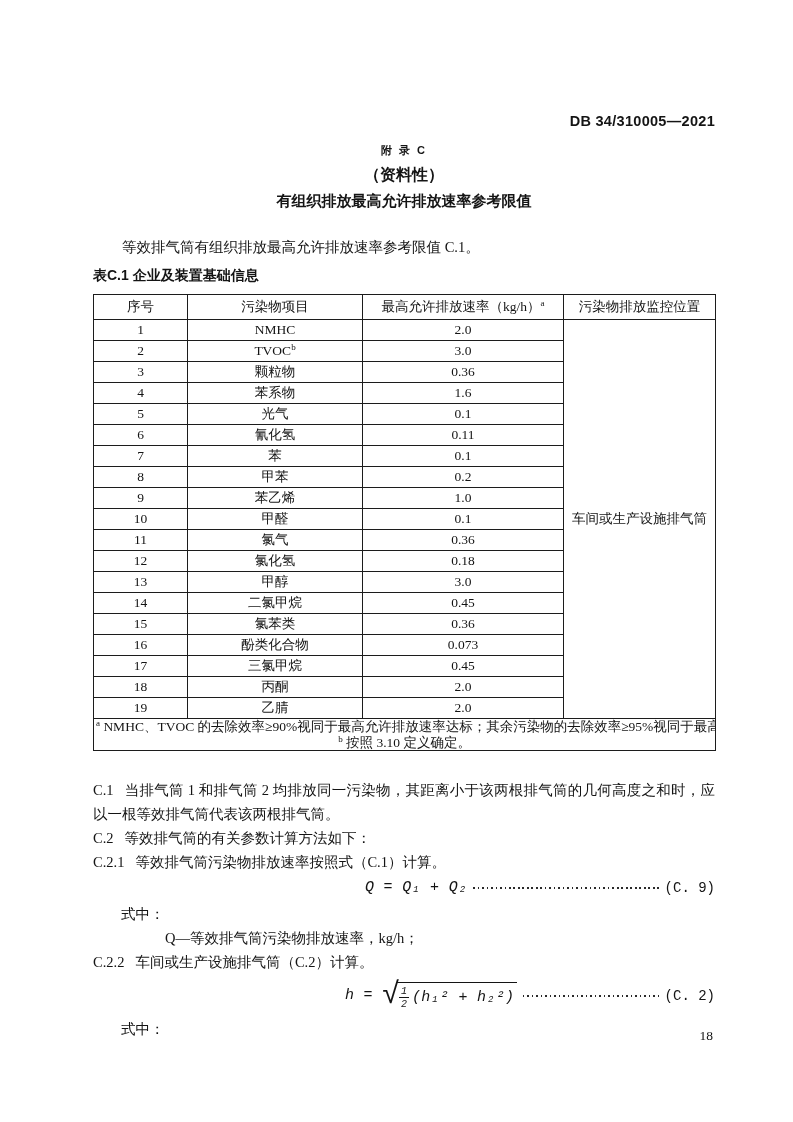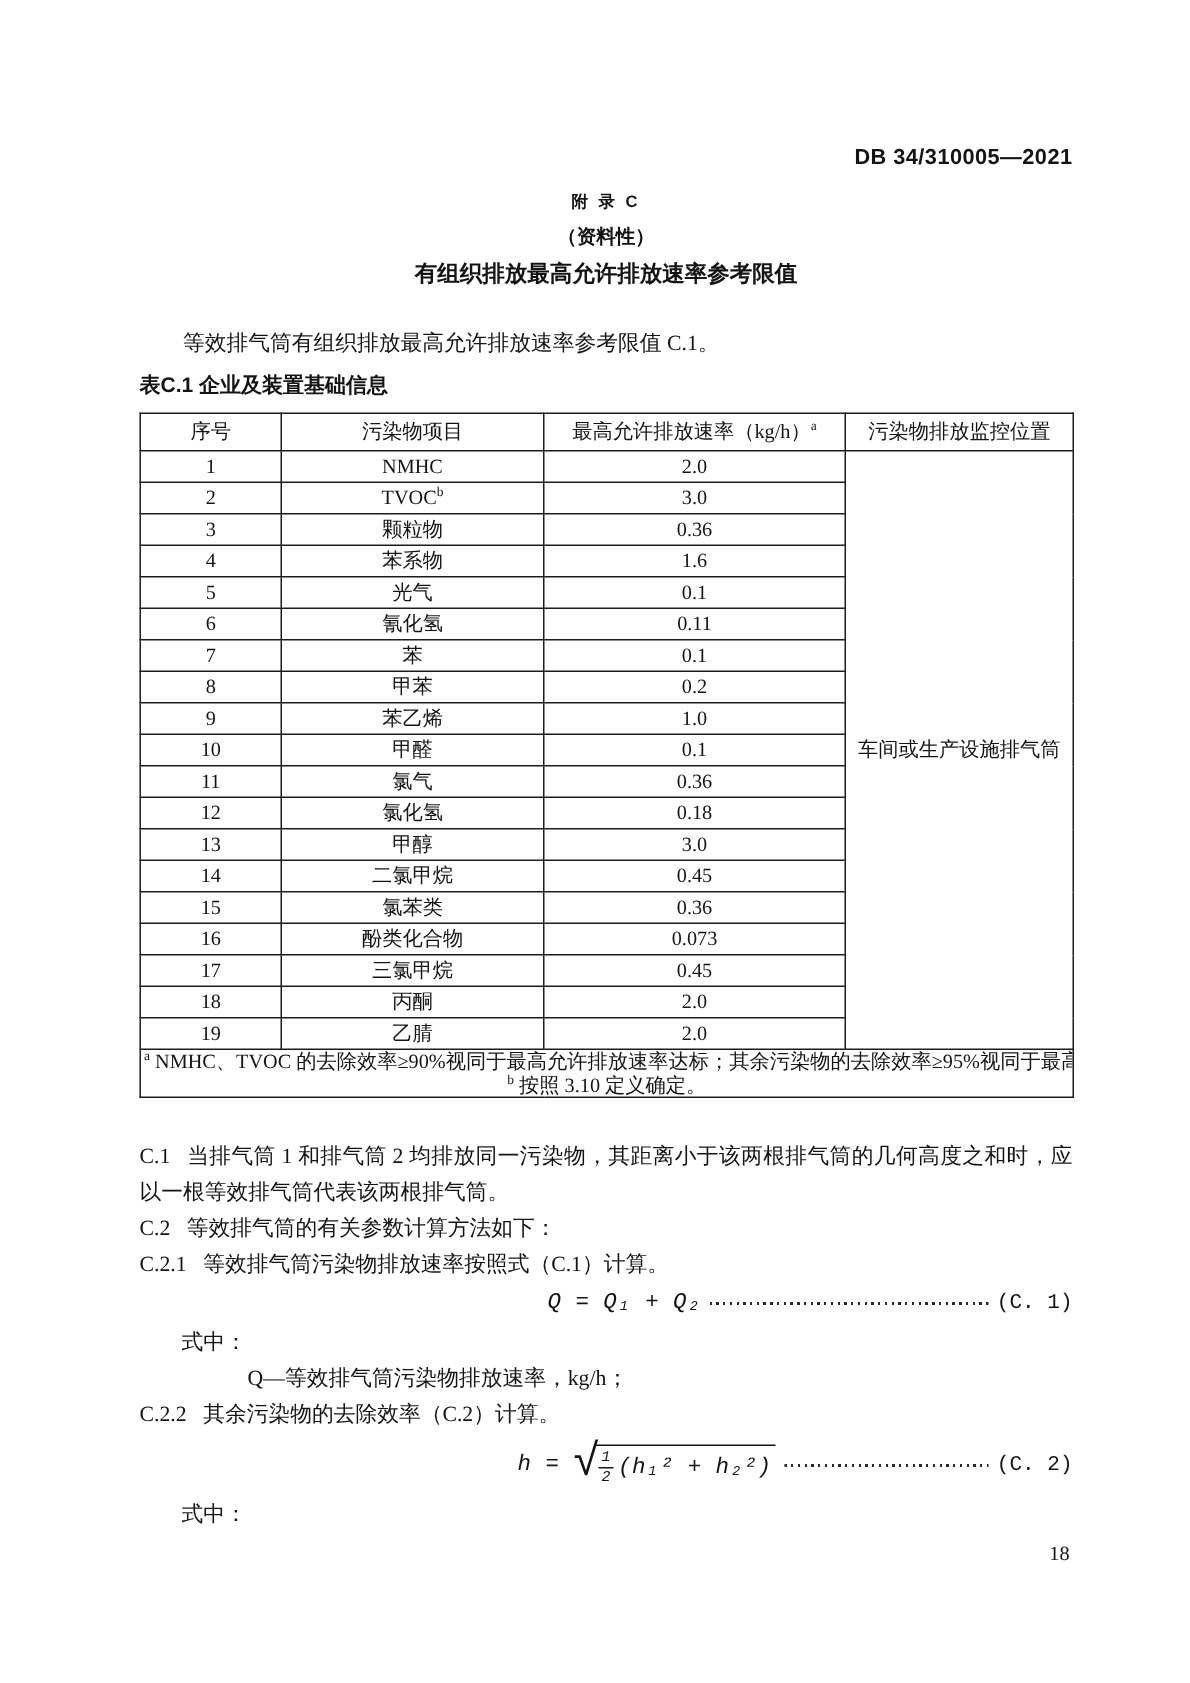--- a/index.html
+++ b/index.html
@@ -3,29 +3,29 @@
 <meta charset="utf-8">
 <style>
   * { margin:0; padding:0; box-sizing:border-box; }
   html,body { background:#ffffff; }
   .page {
     width:793px; height:1122px; position:relative;
     background:#ffffff; color:#141414;
     font-family:"Liberation Serif","DejaVu Serif",serif;
     overflow:hidden;
   }
-  .content { position:absolute; left:93px; top:0; width:622px; }
+  .content { position:absolute; left:93px; top:16px; width:622px; }
 
   .doc-num {
     padding-top:97px; text-align:right;
     font-family:"Liberation Sans","DejaVu Sans",sans-serif;
     font-weight:bold; font-size:14.5px; letter-spacing:.3px;
   }
   .app-title  { margin-top:14px; text-align:center; font-weight:bold; font-size:11px; letter-spacing:2px; font-family:"Liberation Sans","DejaVu Sans",sans-serif; }
-  .app-type   { margin-top:7px;  text-align:center; font-weight:bold; font-size:13px; font-family:"Liberation Sans","DejaVu Sans",sans-serif; }
+  .app-type   { margin-top:7px;  text-align:center; font-weight:bold; font-size:16px; font-family:"Liberation Sans","DejaVu Sans",sans-serif; }
   .app-head   { margin-top:6px;  text-align:center; font-weight:bold; font-size:15px; font-family:"Liberation Sans","DejaVu Sans",sans-serif; }
   .intro      { margin-top:27px; font-size:14.5px; text-indent:2em; }
   .tbl-caption{ margin-top:10px; text-align:left; font-weight:bold; font-size:14px; font-family:"Liberation Sans","DejaVu Sans",sans-serif; }
 
   table.limits {
     margin-top:9px; width:622px; border-collapse:collapse; table-layout:fixed;
     border:1.5px solid #1c1c1c;
   }
   table.limits th, table.limits td {
     border:1px solid #1c1c1c; text-align:center; vertical-align:middle;
@@ -204,26 +204,26 @@
 
     <div class="bodytext">
       <p><span class="plabel">C.1</span><span>当排气筒 1 和排气筒 2 均排放同一污染物，其距离小于该两根排气筒的几何高度之和时，应以一根等效排气筒代表该两根排气筒。</span></p>
       <p><span class="plabel">C.2</span><span>等效排气筒的有关参数计算方法如下：</span></p>
       <p><span class="plabel">C.2.1</span><span>等效排气筒污染物排放速率按照式（C.1）计算。</span></p>
 
       <div class="formula-row f1">
         <span class="fspacer"></span>
         <span class="fexpr">Q = Q₁ + Q₂</span>
         <span class="leader"></span>
-        <span class="fnum">(C. 1)</span>
+        <span class="fnum">(C. 9)</span>
       </div>
 
       <p class="where">式中：</p>
       <p class="defline">Q—等效排气筒污染物排放速率，kg/h；</p>
-      <p><span class="plabel">C.2.2</span><span>其余污染物的去除效率（C.2）计算。</span></p>
+      <p><span class="plabel">C.2.2</span><span>车间或生产设施排气筒（C.2）计算。</span></p>
 
       <div class="formula-row f2">
         <span class="fspacer"></span>
         <span class="fexpr">h =</span>&nbsp;
         <span class="sqrt">
           <span class="radical">√</span>
             <span class="sqrt-body">
             <span class="frac">
               <span class="num">1</span>
               <span class="den">2</span>

